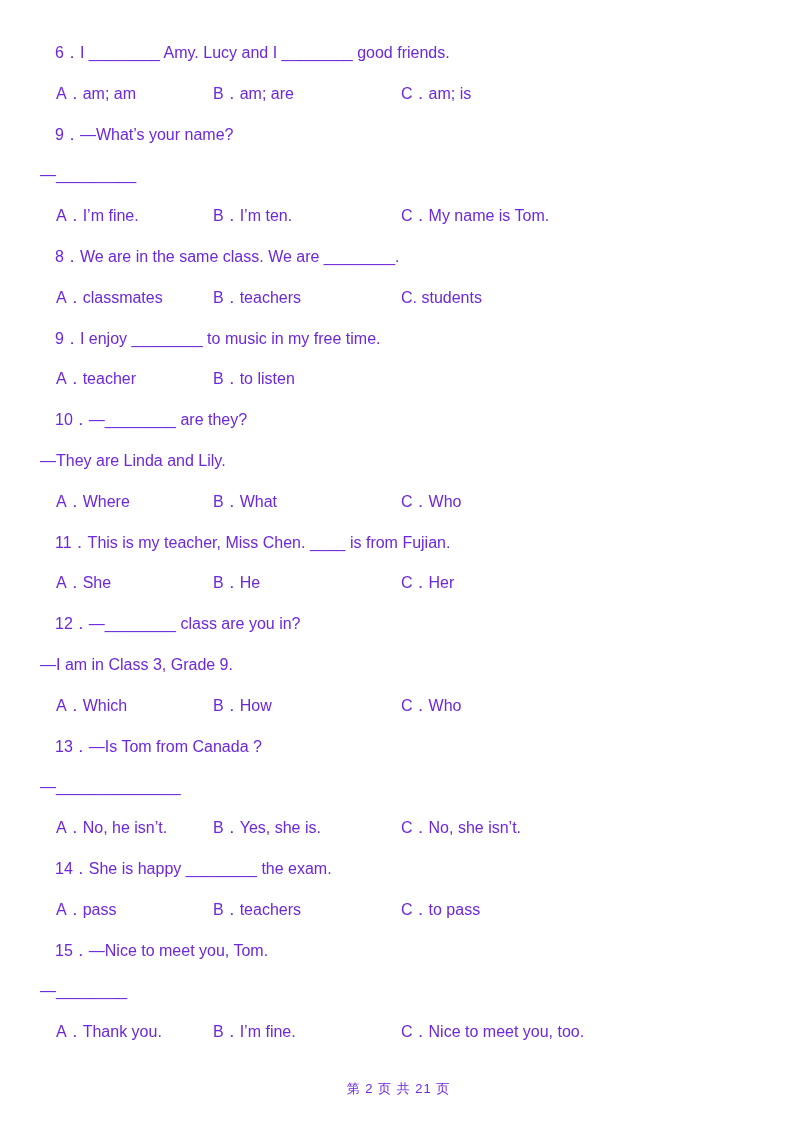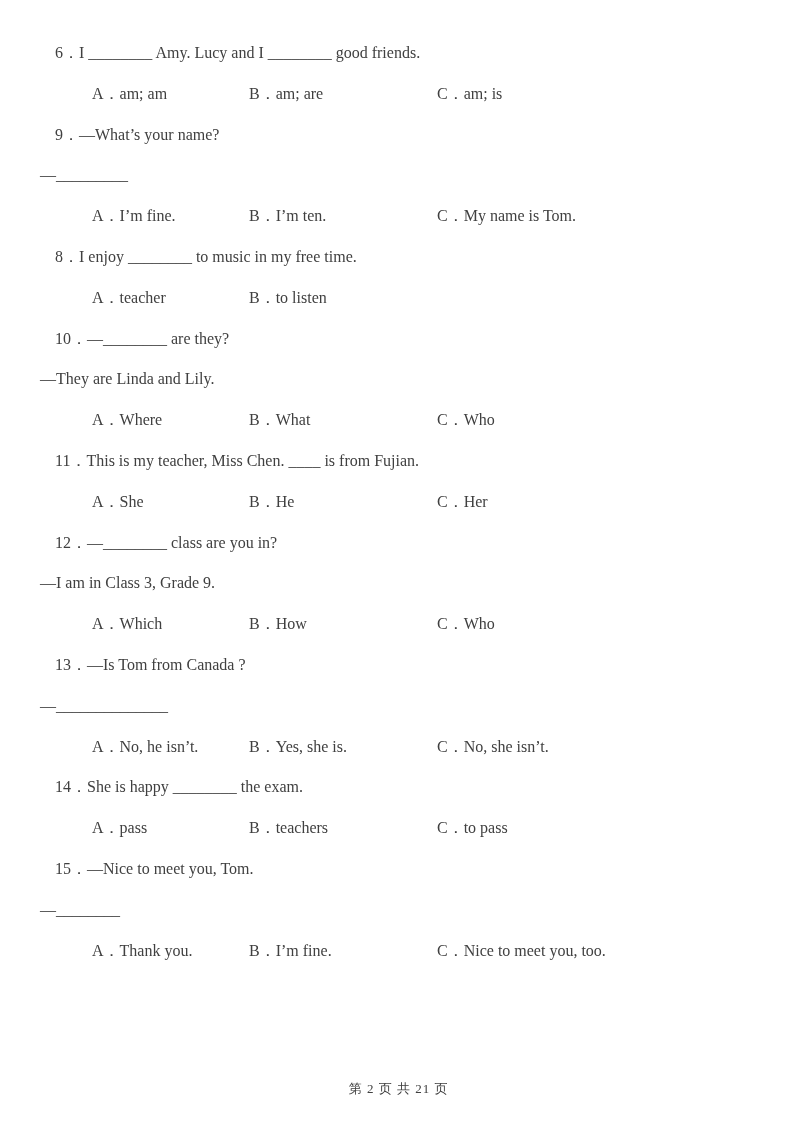--- a/index.html
+++ b/index.html
@@ -5,40 +5,40 @@
   html, body {
     margin: 0;
     padding: 0;
     background: #ffffff;
   }
   .page {
     position: relative;
     width: 793px;
     height: 1122px;
     background: #ffffff;
-    font-family: Liberation Serif, serif;
+    font-family: Liberation Sans, sans-serif;
     font-size: 16px;
-    color: #404040;
+    color: #6d28d9;
     overflow: hidden;
     margin: 0 auto;
   }
   .content {
     padding-top: 33px;
   }
   .stem-line {
     line-height: 40.8px;
     padding-left: 40px;
     white-space: pre;
   }
   .stem-line.first {
     padding-left: 55px;
   }
   .options {
     line-height: 40.8px;
-    padding-left: 92px;
+    padding-left: 56px;
     display: grid;
     grid-template-columns: 157px 188px auto;
   }
   .option {
     white-space: pre;
   }
   .footer {
     position: absolute;
     left: 4px;
     right: 0;
@@ -69,24 +69,34 @@
           <div class="stem-line first">9．—What’s your name?</div>
           <div class="stem-line">—_________</div>
         </div>
     <div class="options">
           <span class="option">A．I’m fine.</span>
           <span class="option">B．I’m ten.</span>
           <span class="option">C．My name is Tom.</span>
         </div>
   </div>
 
+  <div class="question">
+    <div class="stems">
+          <div class="stem-line first">8．We are in the same class. We are ________.</div>
+        </div>
+    <div class="options">
+          <span class="option">A．classmates</span>
+          <span class="option">B．teachers</span>
+          <span class="option">C. students</span>
+        </div>
+  </div>
 
   <div class="question">
     <div class="stems">
-          <div class="stem-line first">8．I enjoy ________ to music in my free time.</div>
+          <div class="stem-line first">9．I enjoy ________ to music in my free time.</div>
         </div>
     <div class="options">
           <span class="option">A．teacher</span>
           <span class="option">B．to listen</span>
         </div>
   </div>
 
   <div class="question">
     <div class="stems">
           <div class="stem-line first">10．—________ are they?</div>

